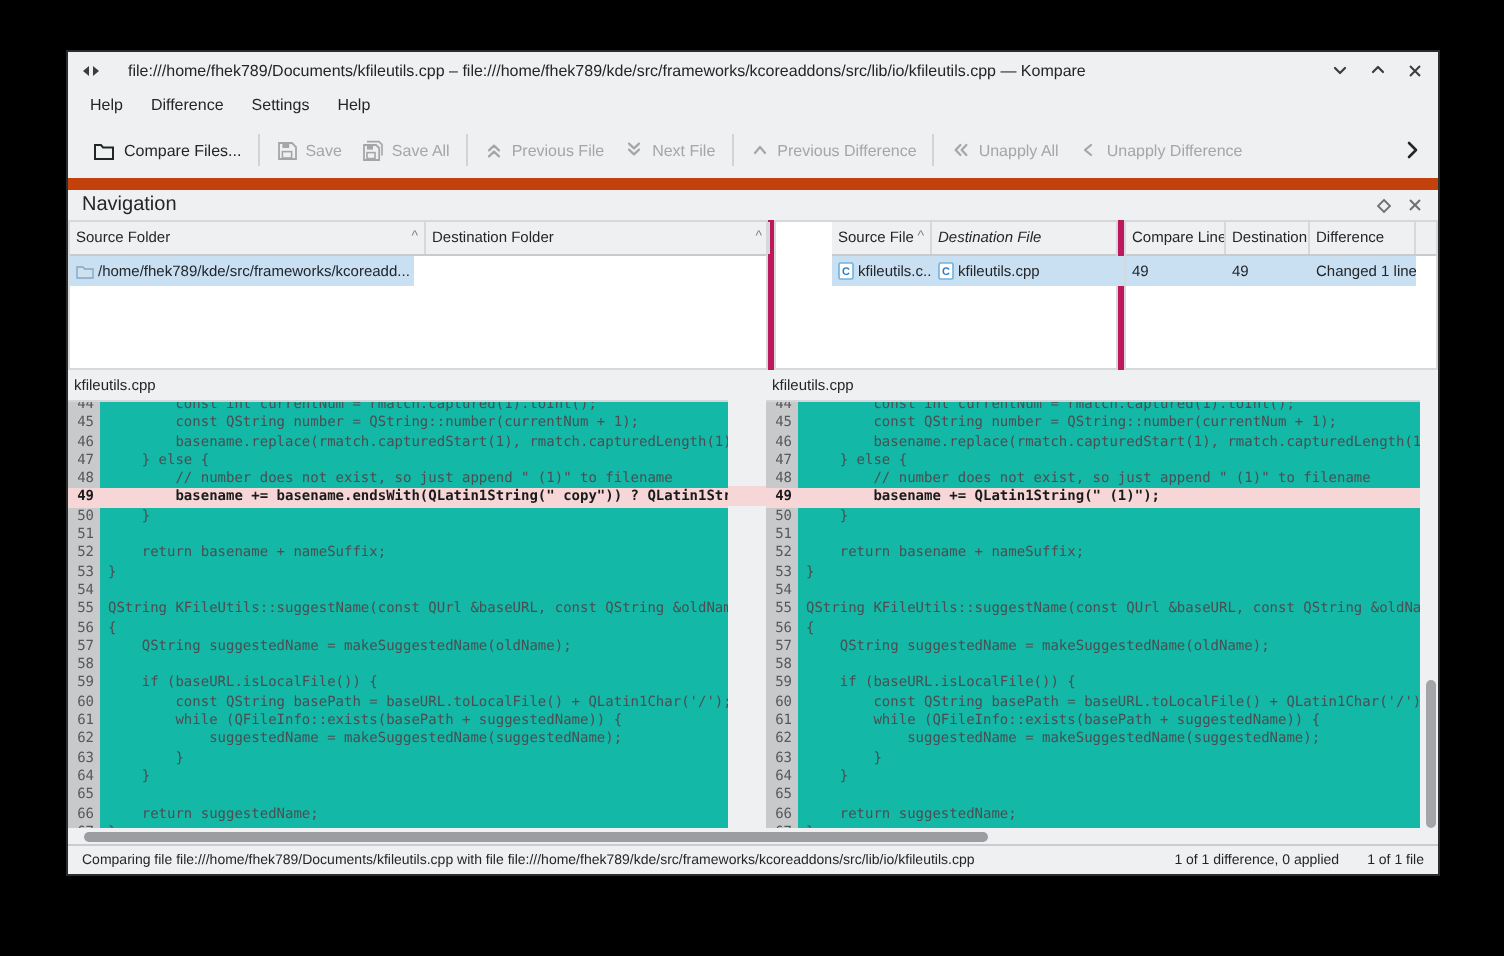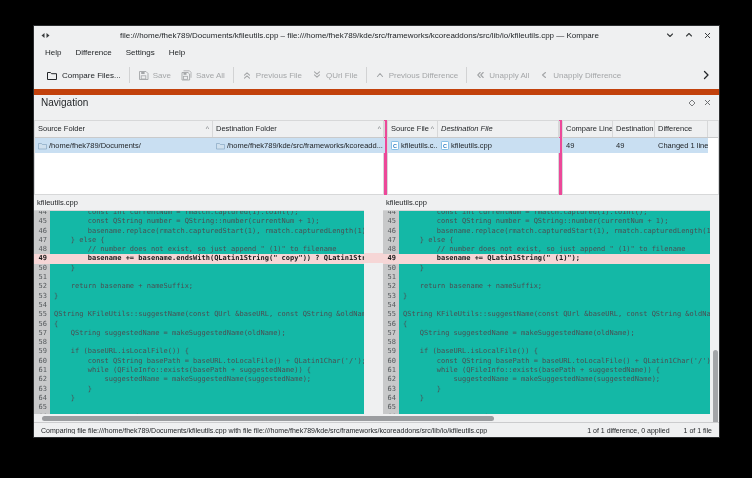--- a/index.html
+++ b/index.html
@@ -4,21 +4,21 @@
 <style>
   html,body{margin:0;padding:0;background:#000;width:752px;height:478px;overflow:hidden;}
   #canvas{position:relative;width:752px;height:478px;background:#000;
           font-family:"Liberation Sans",sans-serif;color:#232629;}
   .window{position:absolute;left:33px;top:25px;width:687px;height:413px;background:#eff0f1;
           border:1px solid #2a2c2e;box-sizing:border-box;display:flex;flex-direction:column;}
 
   
   .titlebar{height:18px;flex:none;display:flex;align-items:center;position:relative;}
   .app-icon{margin-left:7px;display:flex;align-items:center;}
-  .title{position:absolute;left:30px;right:64px;text-align:center;font-size:8px;color:#232629;
+  .title{position:absolute;left:30px;right:64px;text-align:left;font-size:8px;color:#232629;
          white-space:nowrap;overflow:hidden;}
   .controls{margin-left:auto;margin-right:7px;display:flex;gap:9px;align-items:center;color:#3a3d3f;}
   .controls span{display:flex;align-items:center;}
 
   
   .menubar{height:17px;flex:none;display:flex;align-items:center;padding-left:4px;}
   .menu-item{font-size:8px;padding:2px 7px;color:#232629;}
 
   
   .toolbar{height:28px;flex:none;display:flex;align-items:center;padding:0 8px 0 7px;}
@@ -27,21 +27,21 @@
   .tbtn.enabled{color:#232629;}
   .tsep{width:1px;height:16px;background:#d2d3d4;margin:0 3px;flex:none;}
   .toverflow{margin-left:auto;color:#232629;display:flex;align-items:center;}
 
   
   .dockheader{height:15px;flex:none;display:flex;align-items:center;padding:0 7px;
               border-top:6px solid #c2410c;font-size:10px;color:#232629;justify-content:flex-end;}
   .dock-icons{margin-left:auto;display:flex;gap:7px;align-items:center;color:#6e7073;}
 
   
-  .navtable{height:75px;flex:none;position:relative;background:#ec4899;margin-top:10px;}
+  .navtable{height:75px;flex:none;position:relative;background:#be185d;}
   .panel{position:absolute;top:0;bottom:0;background:#fff;border:1px solid #d7d8d9;box-sizing:border-box;}
   .phead{display:flex;height:17px;border-bottom:1px solid #c9cacb;background:#eff0f1;box-sizing:border-box;}
   .pcol{font-size:7.5px;line-height:16px;padding:0 3px;border-right:1px solid #d7d8d9;
         box-sizing:border-box;white-space:nowrap;overflow:hidden;display:flex;flex:none;}
   .pcol .sort{margin-left:auto;color:#7a7d80;font-size:7px;}
   .prow{display:flex;height:15px;}
   .pcell{font-size:7.5px;line-height:15px;padding:0 2px 0 3px;background:#c9dff2;flex:none;
          box-sizing:border-box;white-space:nowrap;overflow:hidden;display:flex;align-items:center;gap:2px;}
 
   
@@ -157,21 +157,21 @@
           </span>
           <span>Previous File</span>
         </span>
         <span class="tbtn disabled">
           <span style="display: inline-flex; align-items: center;">
             <svg width="10" height="10" viewBox="0 0 10 10">
               <path d="M2.5 1.8 5 4.2 7.5 1.8" fill="none" stroke="currentColor" stroke-width="1.1" stroke-linecap="round" stroke-linejoin="round"></path>
               <path d="M2.5 4.8 5 7.2 7.5 4.8" fill="none" stroke="currentColor" stroke-width="1.1" stroke-linecap="round" stroke-linejoin="round"></path>
             </svg>
           </span>
-          <span>QUrl File</span>
+          <span>Next File</span>
         </span>
         <span class="tsep"></span>
         <span class="tbtn disabled">
           <span style="display: inline-flex; align-items: center;">
             <svg width="10" height="10" viewBox="0 0 10 10">
               <path d="M2.5 6.5 5 3.5 7.5 6.5" fill="none" stroke="currentColor" stroke-width="1.1" stroke-linecap="round" stroke-linejoin="round"></path>
             </svg>
           </span>
           <span>Previous Difference</span>
         </span>
@@ -222,39 +222,31 @@
             <div class="pcol" style="width: 178px;">
               <span>Source Folder</span>
               <span class="sort">^</span>
             </div>
             <div class="pcol" style="width: 172px;">
               <span>Destination Folder</span>
               <span class="sort">^</span>
             </div>
           </div>
           <div class="prow">
-            <div class="pcell" style="width: 178px;">
-              <span style="display: inline-flex; align-items: center;">
-                <svg width="9" height="8" viewBox="0 0 9 8">
-                  <path d="M0.5 1.5h3l0.8 1h4.2v4.5H0.5z" fill="#cfe0ee" stroke="#86a7c2" stroke-width="0.7"></path>
-                </svg>
-              </span>
-              <span>/home/fhek789/Documents/</span>
-            </div>
             <div class="pcell" style="width: 172px;">
               <span style="display: inline-flex; align-items: center;">
                 <svg width="9" height="8" viewBox="0 0 9 8">
                   <path d="M0.5 1.5h3l0.8 1h4.2v4.5H0.5z" fill="#cfe0ee" stroke="#86a7c2" stroke-width="0.7"></path>
                 </svg>
               </span>
               <span>/home/fhek789/kde/src/frameworks/kcoreadd...</span>
             </div>
           </div>
         </div>
-        <div class="panel" style="left: 353px; width: 172px;">
+        <div class="panel" style="left: 353px; width: 172px; padding-left: 28px;">
           <div class="phead">
             <div class="pcol" style="width: 50px;">
               <span>Source File</span>
               <span class="sort">^</span>
             </div>
             <div class="pcol" style="width: 122px; font-style: italic;">
               <span>Destination File</span>
             </div>
           </div>
           <div class="prow">

